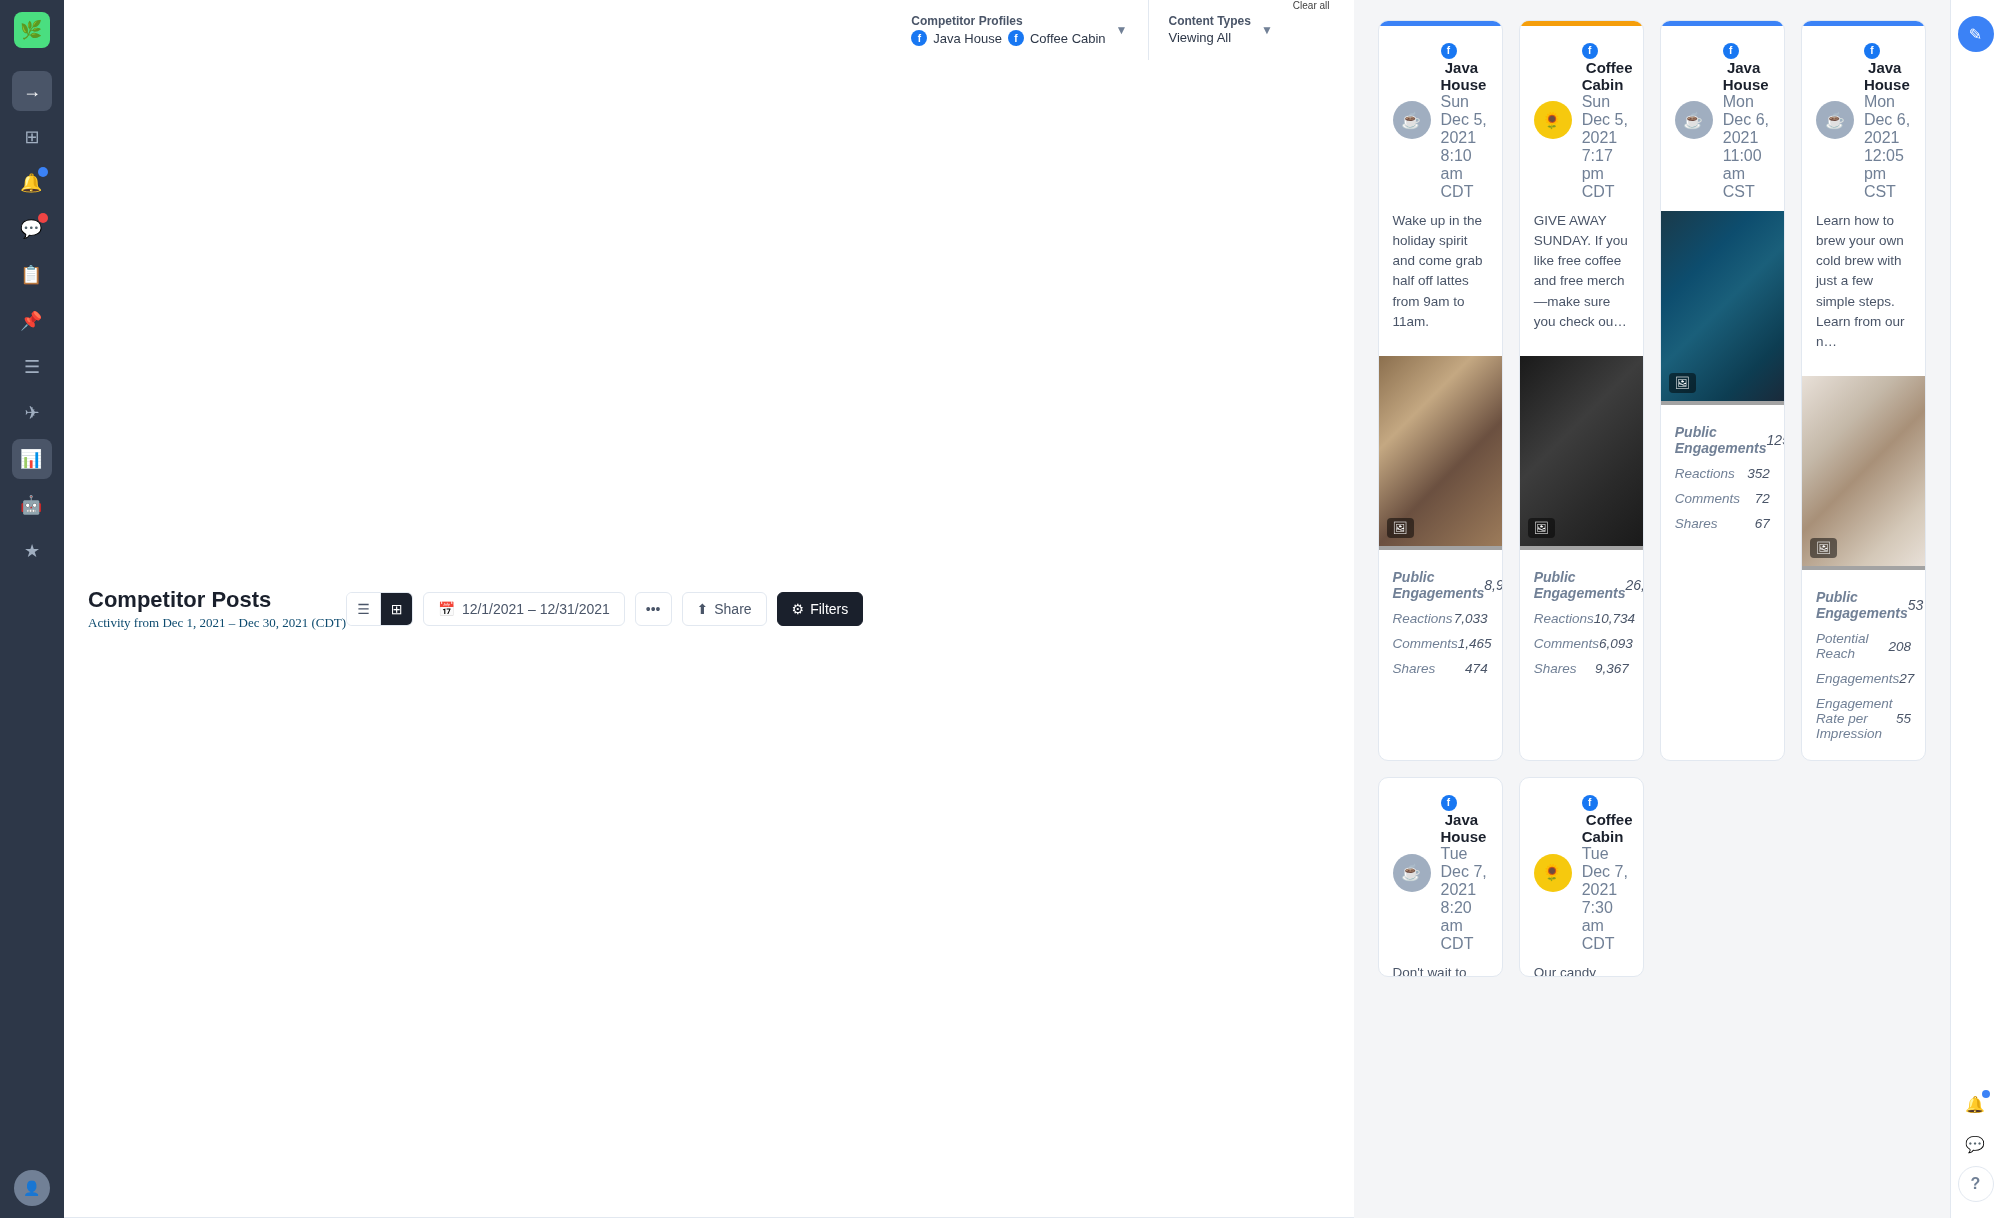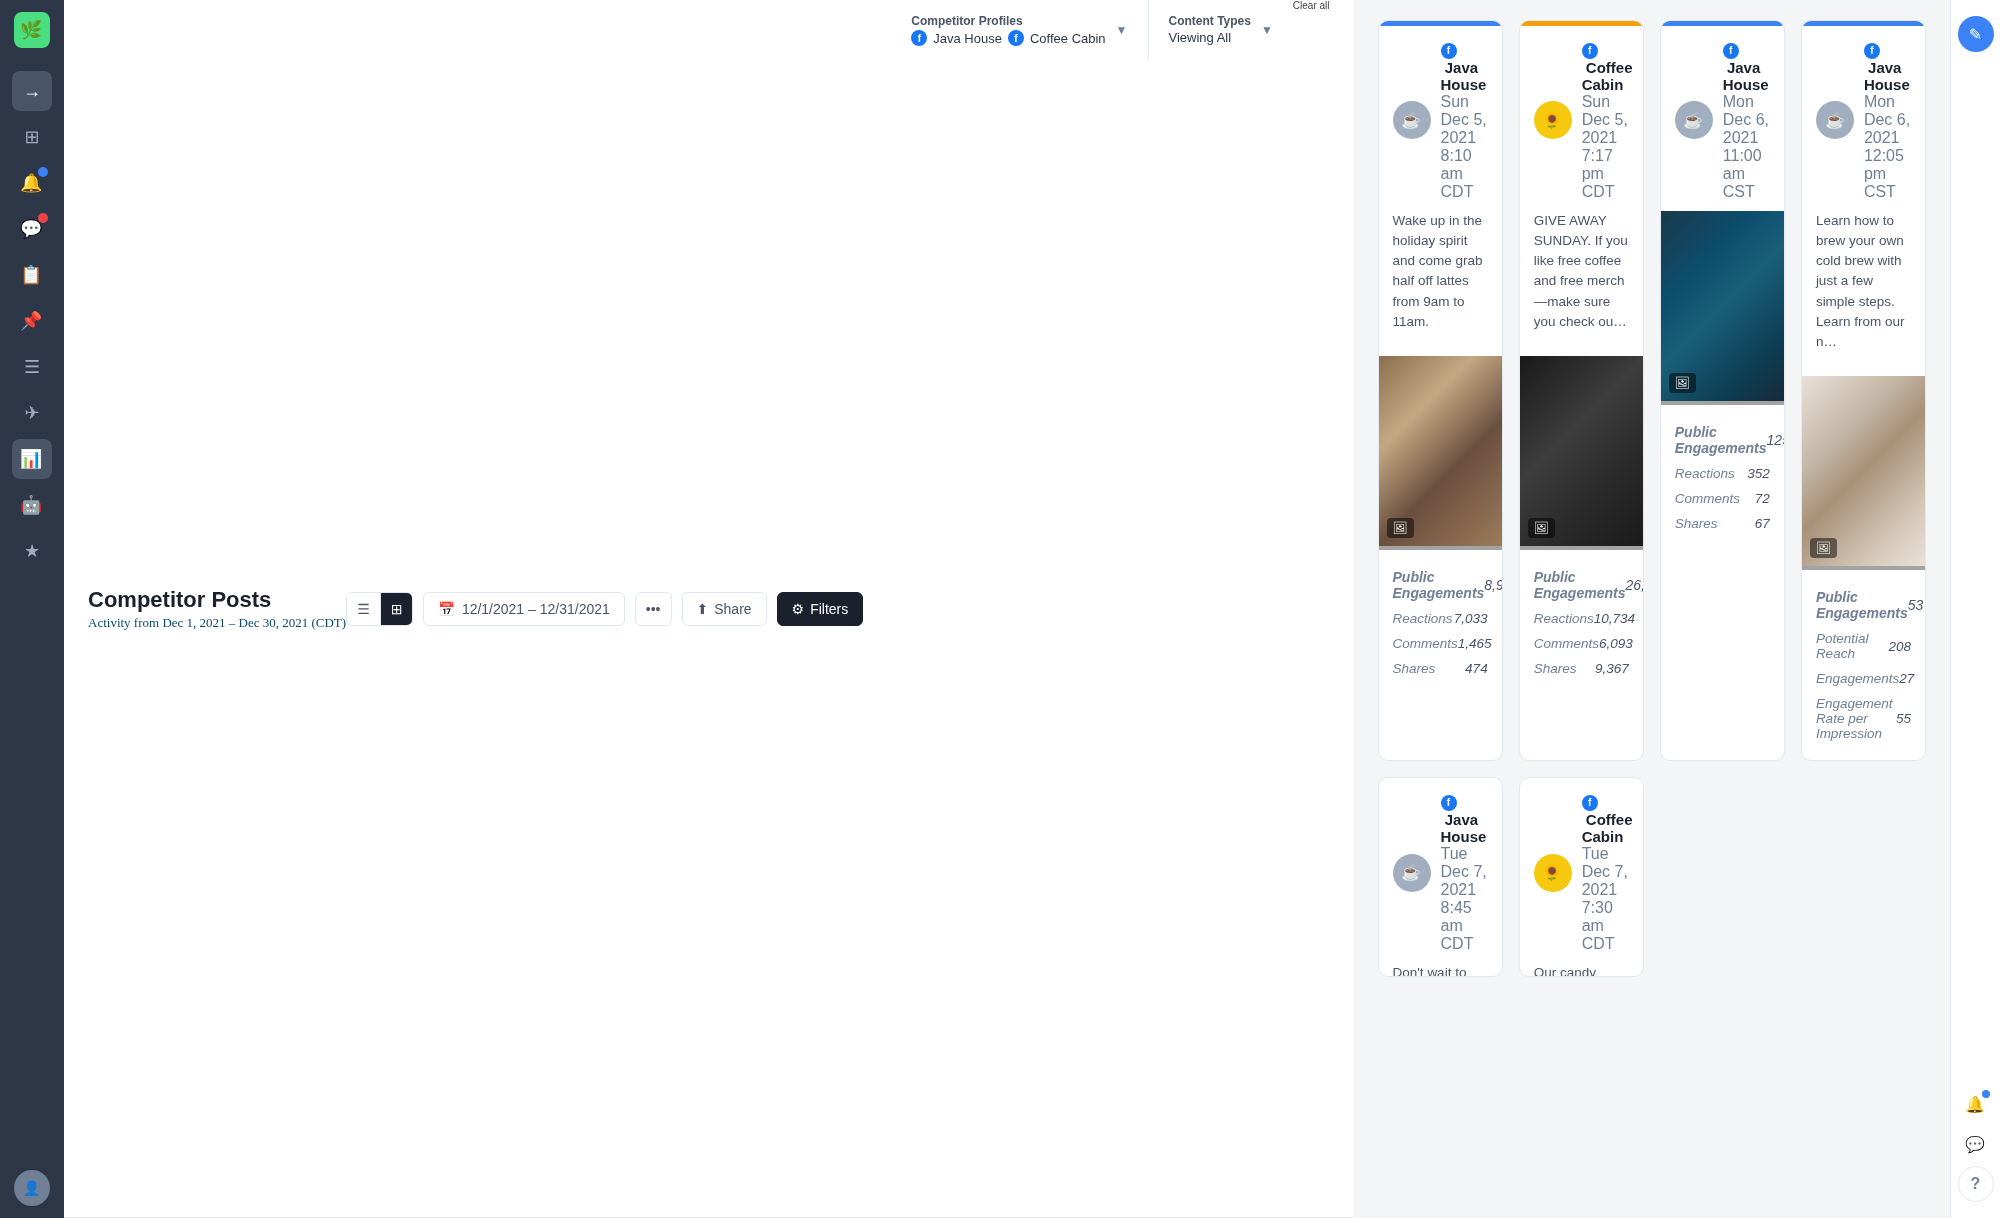--- a/index.html
+++ b/index.html
@@ -490,21 +490,21 @@
 
       <div class="card card-partial" style="max-height:200px; overflow:hidden;">
         <div class="card-top-bar"></div>
         <div class="card-header">
           <div class="card-avatar card-avatar-jh">☕</div>
           <div>
             <div class="card-brand">
               <span class="fb-icon">f</span>
               &nbsp;Java House
             </div>
-            <div class="card-date">Tue Dec 7, 2021 8:45 am CDT</div>
+            <div class="card-date">Tue Dec 7, 2021 8:20 am CDT</div>
           </div>
         </div>
         <div class="card-body">
           <div class="card-text">Don't wait to get all of your holiday lists checked off this year. We're offering a…</div>
         </div>
       </div>
 
       <div class="card card-partial" style="max-height:200px; overflow:hidden;">
         <div class="card-top-bar coffee-cabin"></div>
         <div class="card-header">

